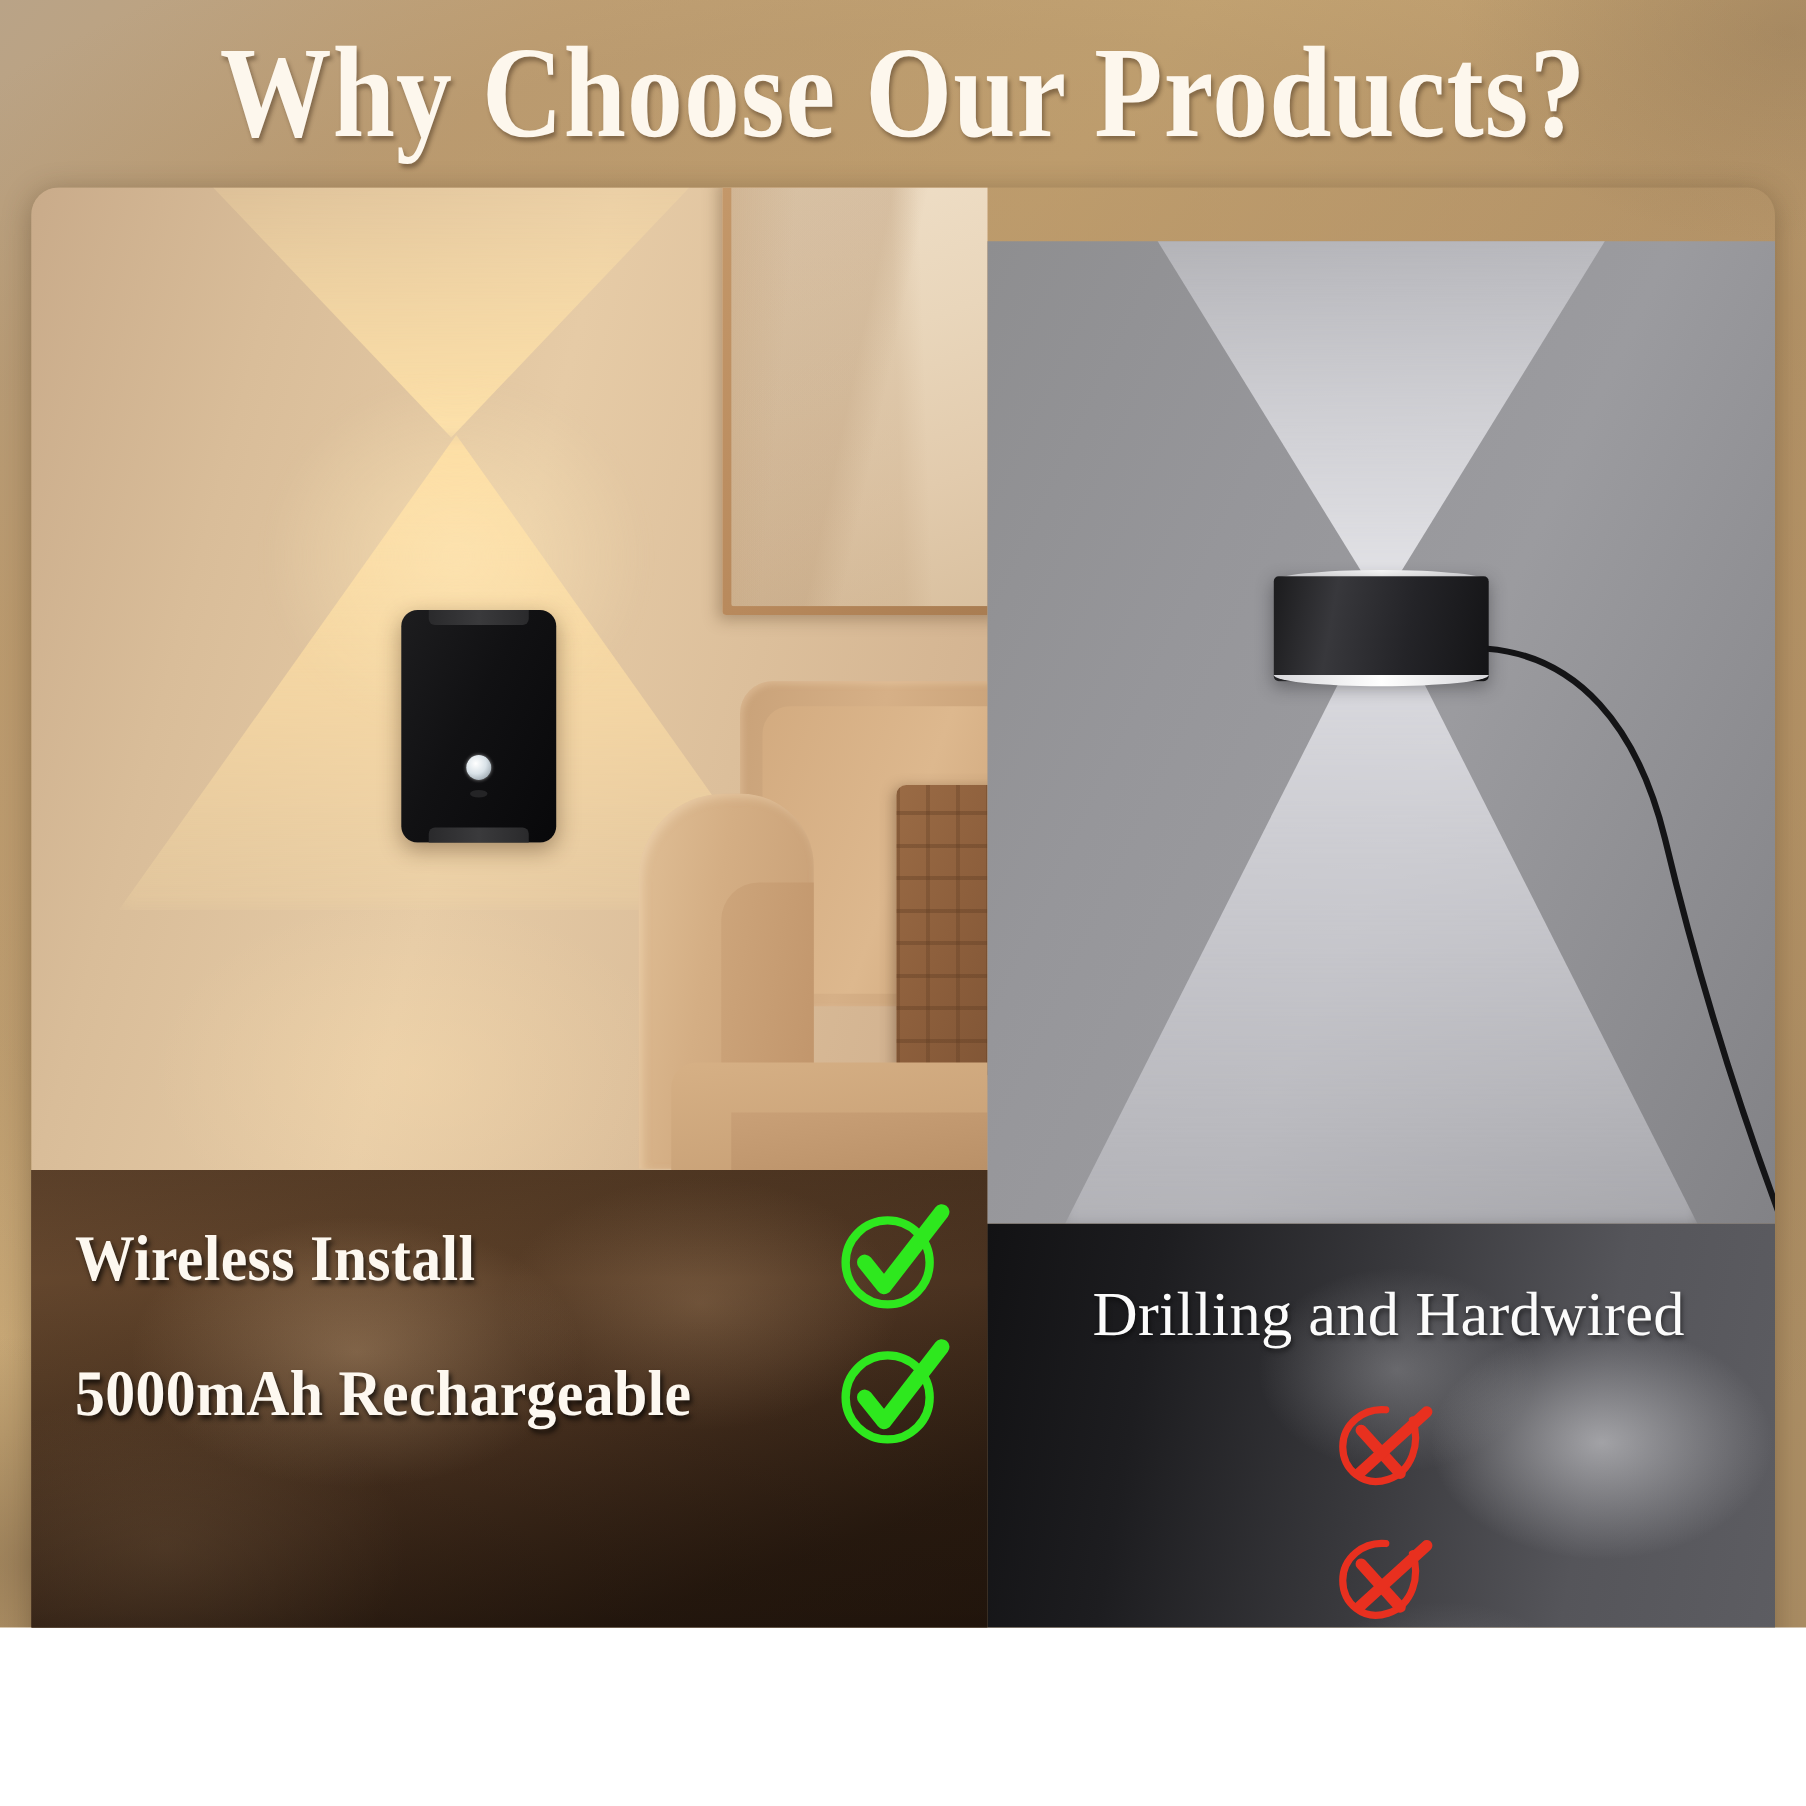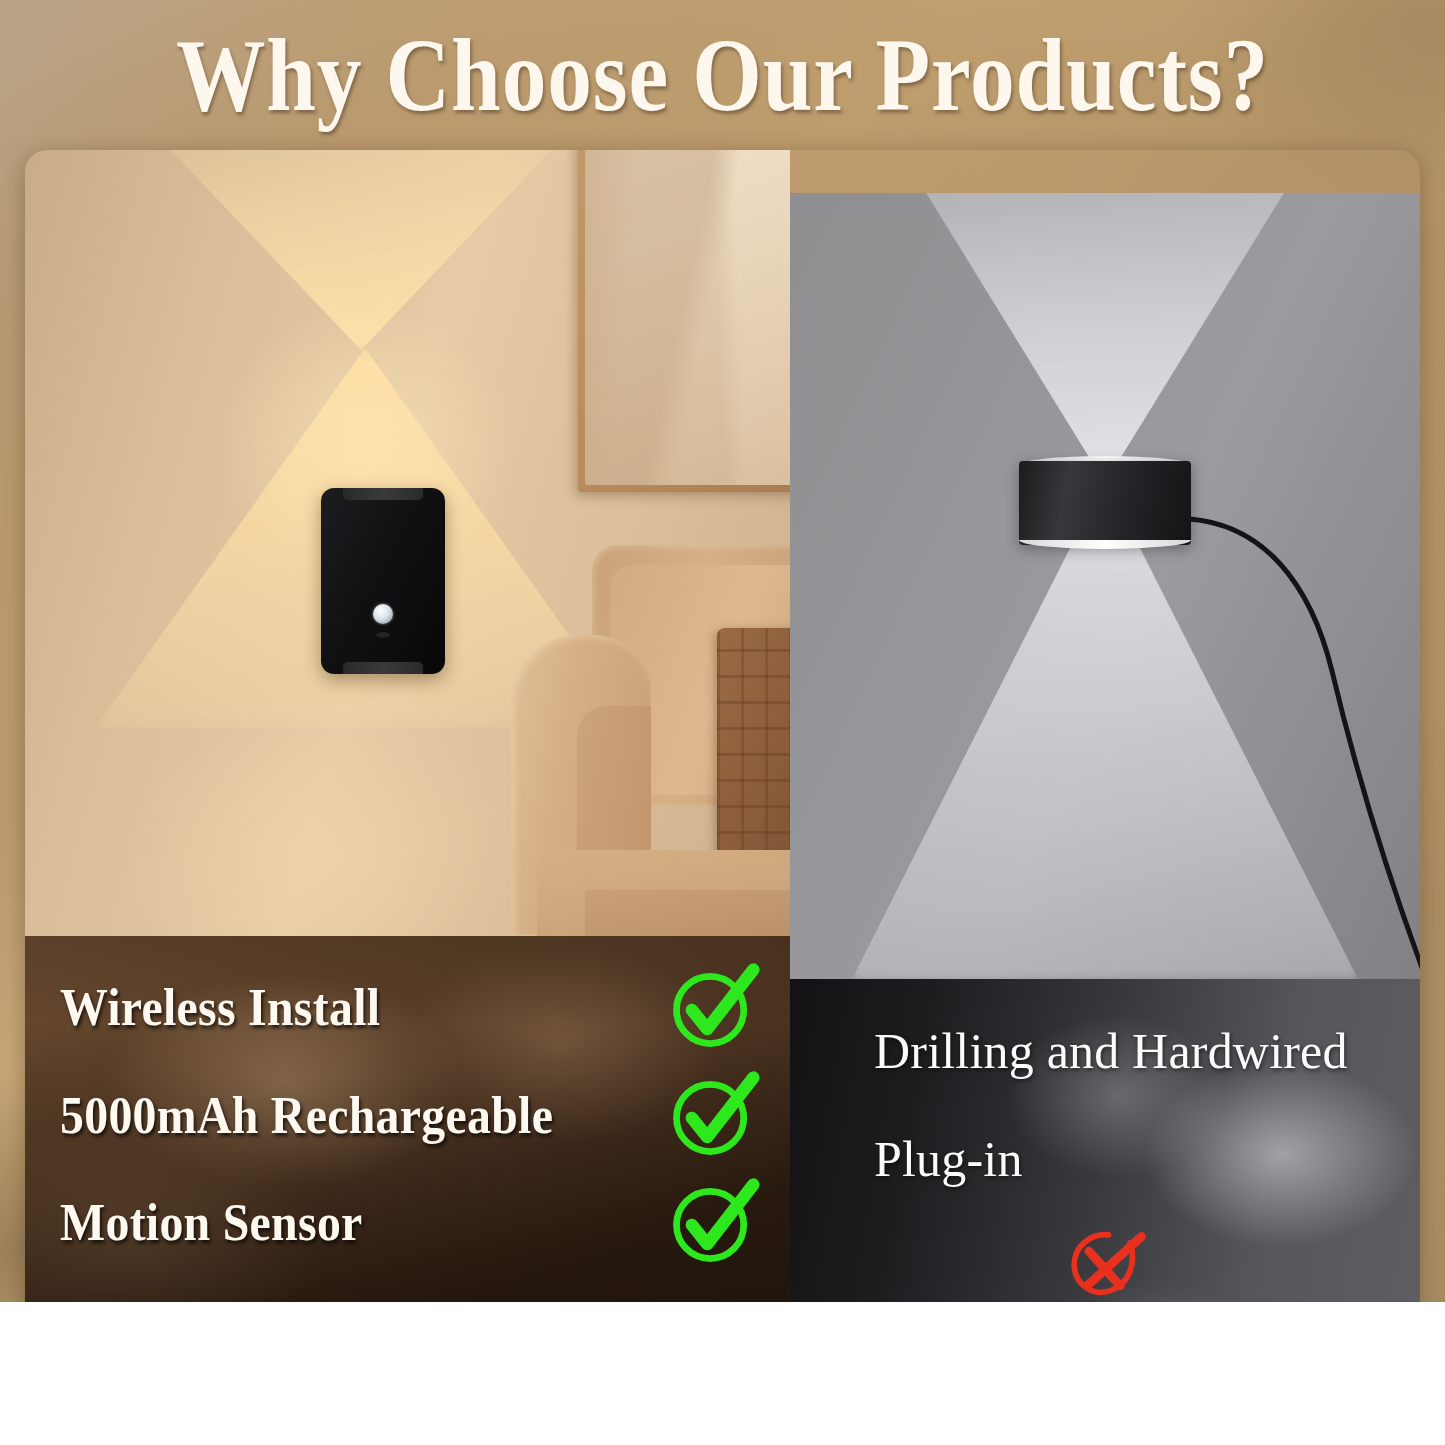--- a/index.html
+++ b/index.html
@@ -421,29 +421,20 @@
           <div class="feature-row">
             <span class="feature-text">5000mAh Rechargeable</span>
             <span class="check-wrap">
               <svg viewBox="0 0 100 100" aria-hidden="true">
                 <circle cx="47" cy="52" r="35" fill="none" stroke="#2ee81e" stroke-width="7"></circle>
                 <path d="M28 52 L44 72 L92 10" fill="none" stroke="#2ee81e" stroke-width="13" stroke-linecap="round" stroke-linejoin="round"></path>
               </svg>
             </span>
           </div>
 
-          <div class="feature-row">
-            <span class="feature-text">Motion Sensor</span>
-            <span class="check-wrap">
-              <svg viewBox="0 0 100 100" aria-hidden="true">
-                <circle cx="47" cy="52" r="35" fill="none" stroke="#2ee81e" stroke-width="7"></circle>
-                <path d="M28 52 L44 72 L92 10" fill="none" stroke="#2ee81e" stroke-width="13" stroke-linecap="round" stroke-linejoin="round"></path>
-              </svg>
-            </span>
-          </div>
 
 
         </div>
       </div>
     </div>
 
     <div class="col-right">
 
       <div class="photo-right">
         <div class="cone-up-r"></div>
@@ -456,23 +447,20 @@
         </svg>
       </div>
 
       <div class="strip-right">
         <div class="con-list">
 
           <div class="con-row">
             <span class="con-text">Drilling and Hardwired</span>
           </div>
 
-          <div class="con-row">
-            <span class="con-text">Plug-in</span>
-          </div>
 
           <div class="con-row">
             <span class="cross-wrap">
               <svg viewBox="0 0 100 100" aria-hidden="true">
                 <path d="M78 22 C 86 44, 78 72, 54 80 C 30 88, 10 70, 10 48 C 10 26, 30 10, 52 12" fill="none" stroke="#e8301f" stroke-width="7" stroke-linecap="round"></path>
                 <path d="M28 32 L66 74" fill="none" stroke="#e8301f" stroke-width="11" stroke-linecap="round"></path>
                 <path d="M92 14 L26 74" fill="none" stroke="#e8301f" stroke-width="11" stroke-linecap="round"></path>
               </svg>
             </span>
           </div>

